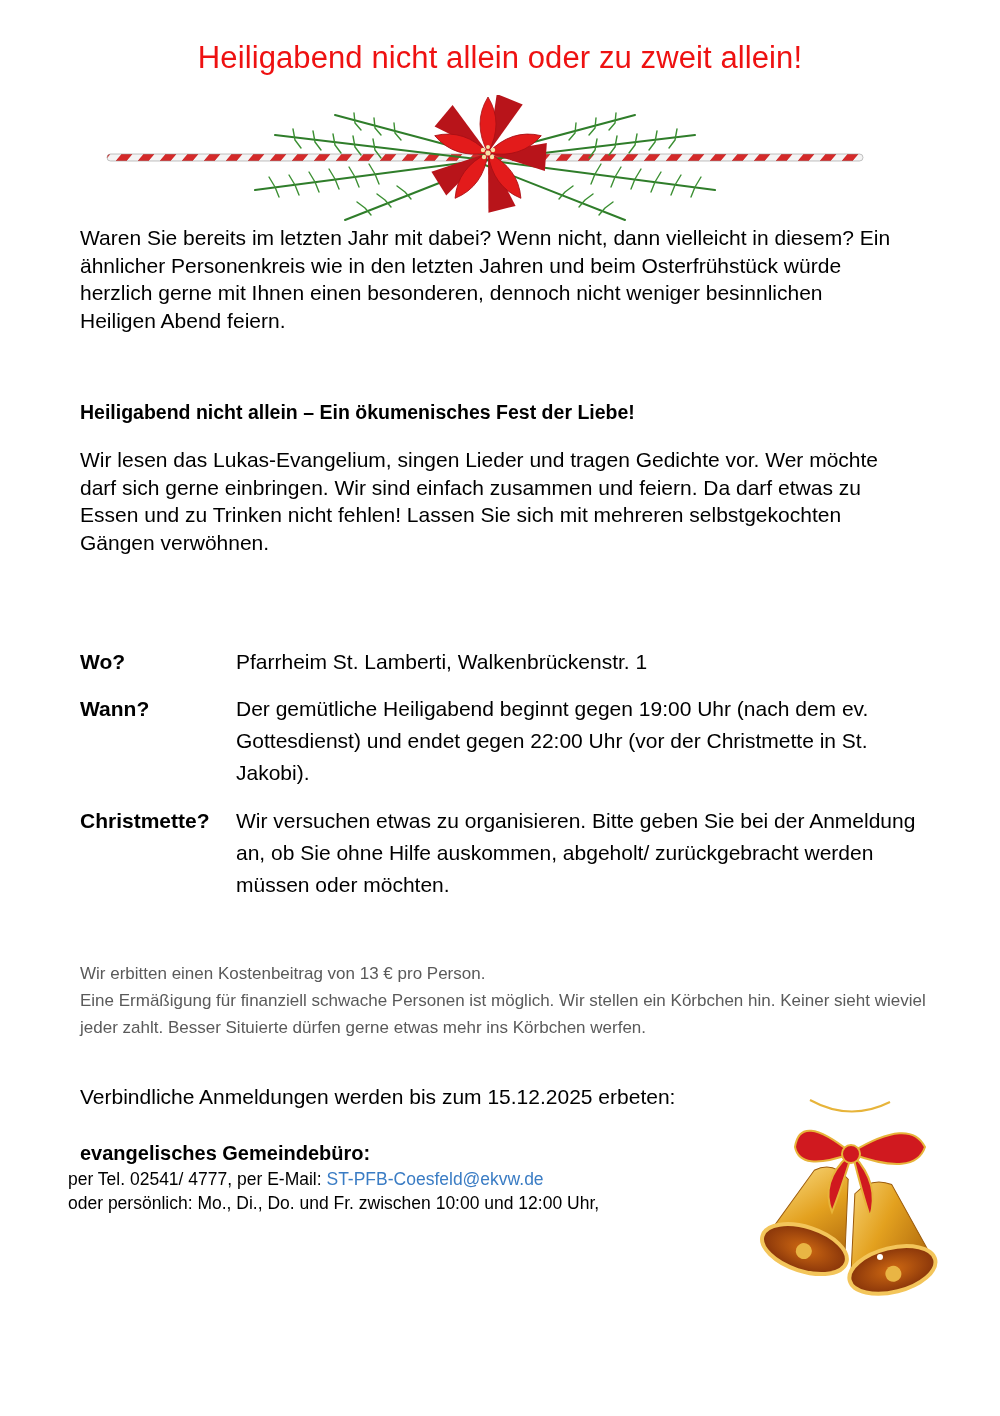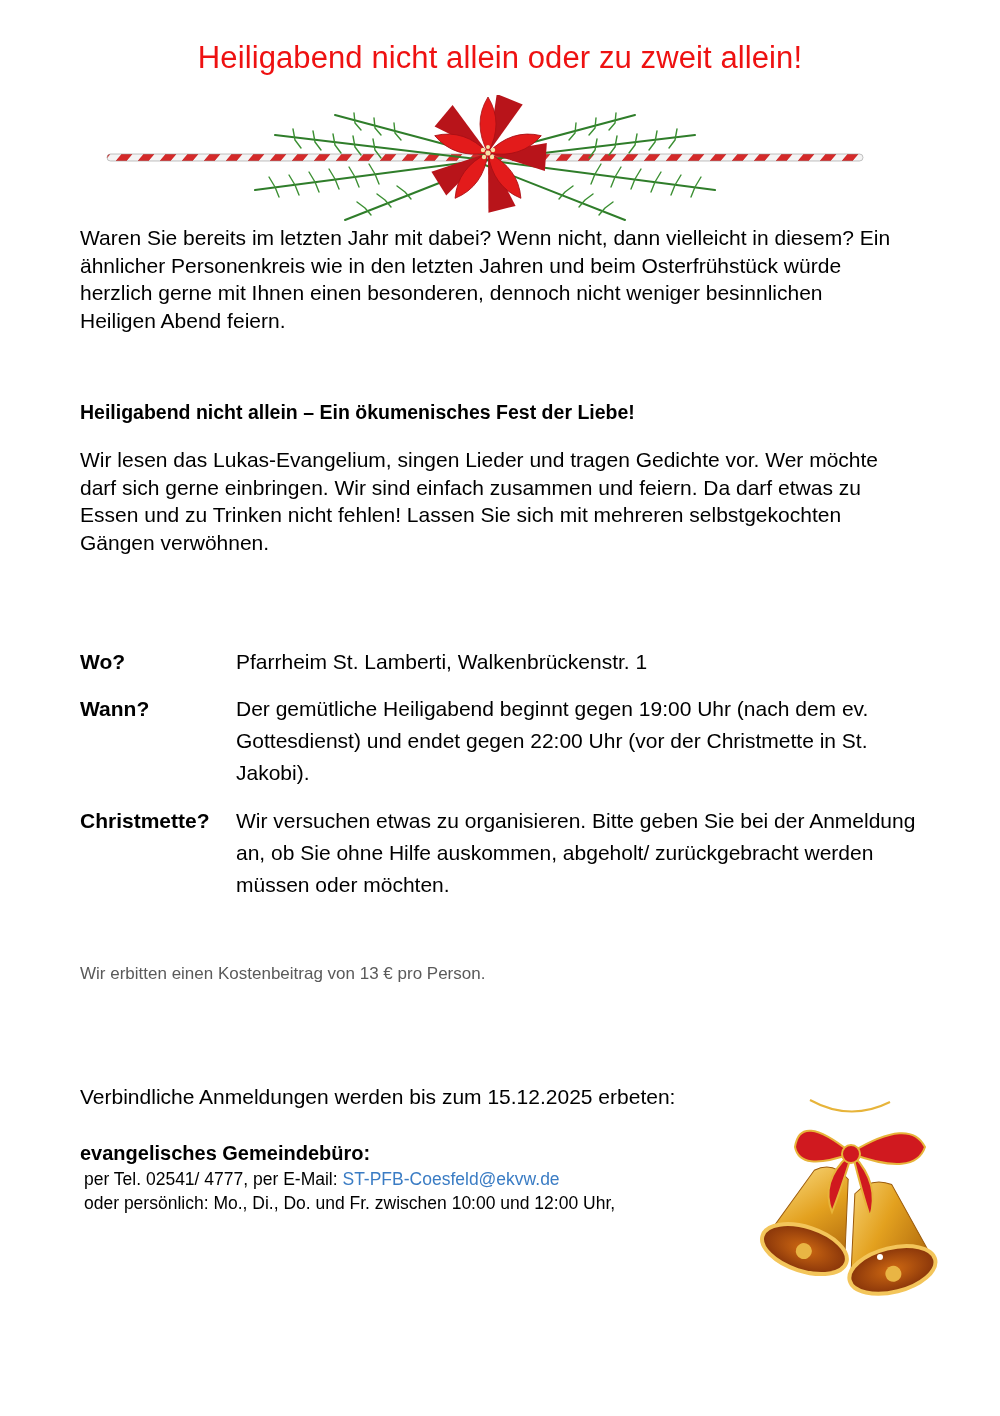--- a/index.html
+++ b/index.html
@@ -12,21 +12,21 @@
     .intro { top: 224px; width: 820px; }
     .subhead { position: absolute; left: 80px; top: 401px; font-size: 19.5px; font-weight: bold; }
     .body2 { top: 446px; width: 840px; }
     .row { position: absolute; left: 80px; font-size: 21px; line-height: 32px; }
     .row .lbl { position: absolute; left: 0; top: 0; font-weight: bold; width: 150px; }
     .row .val { position: absolute; left: 156px; top: 0; width: 690px; }
     .cost { position: absolute; left: 80px; top: 960px; width: 860px; font-size: 17px;
             line-height: 27px; color: #5a5a5a; }
     .deadline { position: absolute; left: 80px; top: 1085px; font-size: 21px; text-align: center; }
     .office-h { position: absolute; left: 80px; top: 1142px; font-size: 20px; font-weight: bold; }
-    .contact { position: absolute; left: 84px; top: 1167px; font-size: 17.5px; line-height: 24px; width: 660px; }
+    .contact { position: absolute; left: 68px; top: 1167px; font-size: 17.5px; line-height: 24px; width: 660px; }
     .email { color: #3a7cc4; }
     .bells { position: absolute; left: 740px; top: 1092px; width: 220px; height: 225px; }
   </style>
 </head>
 <body>
 
 <div class="title">Heiligabend nicht allein oder zu zweit allein!</div>
 
 <svg class="garland" viewBox="0 0 760 130">
   <defs>
@@ -95,20 +95,21 @@
   <span class="lbl">Wann?</span>
   <span class="val">Der gemütliche Heiligabend beginnt gegen 19:00 Uhr (nach dem ev. Gottesdienst) und endet gegen 22:00 Uhr (vor der Christmette in St. Jakobi).</span>
 </div>
 <div class="row" style="top:805px;">
   <span class="lbl">Christmette?</span>
   <span class="val">Wir versuchen etwas zu organisieren. Bitte geben Sie bei der Anmeldung an, ob Sie ohne Hilfe auskommen, abgeholt/ zurückgebracht werden müssen oder möchten.</span>
 </div>
 
 <div class="cost">
   <div>Wir erbitten einen Kostenbeitrag von 13 € pro Person.</div>
+  <div>Eine Ermäßigung für finanziell schwache Personen ist möglich. Wir stellen ein Körbchen hin. Keiner sieht wieviel jeder zahlt. Besser Situierte dürfen gerne etwas mehr ins Körbchen werfen.</div>
 </div>
 
 <div class="deadline">Verbindliche Anmeldungen werden bis zum 15.12.2025 erbeten:</div>
 
 <div class="office-h">evangelisches Gemeindebüro:</div>
 <div class="contact">
   <div><span>per Tel. 02541/ 4777, per E-Mail: </span><span class="email">ST-PFB-Coesfeld@ekvw.de</span></div>
   <div>oder persönlich: Mo., Di., Do. und Fr. zwischen 10:00 und 12:00 Uhr,</div>
 </div>
 

